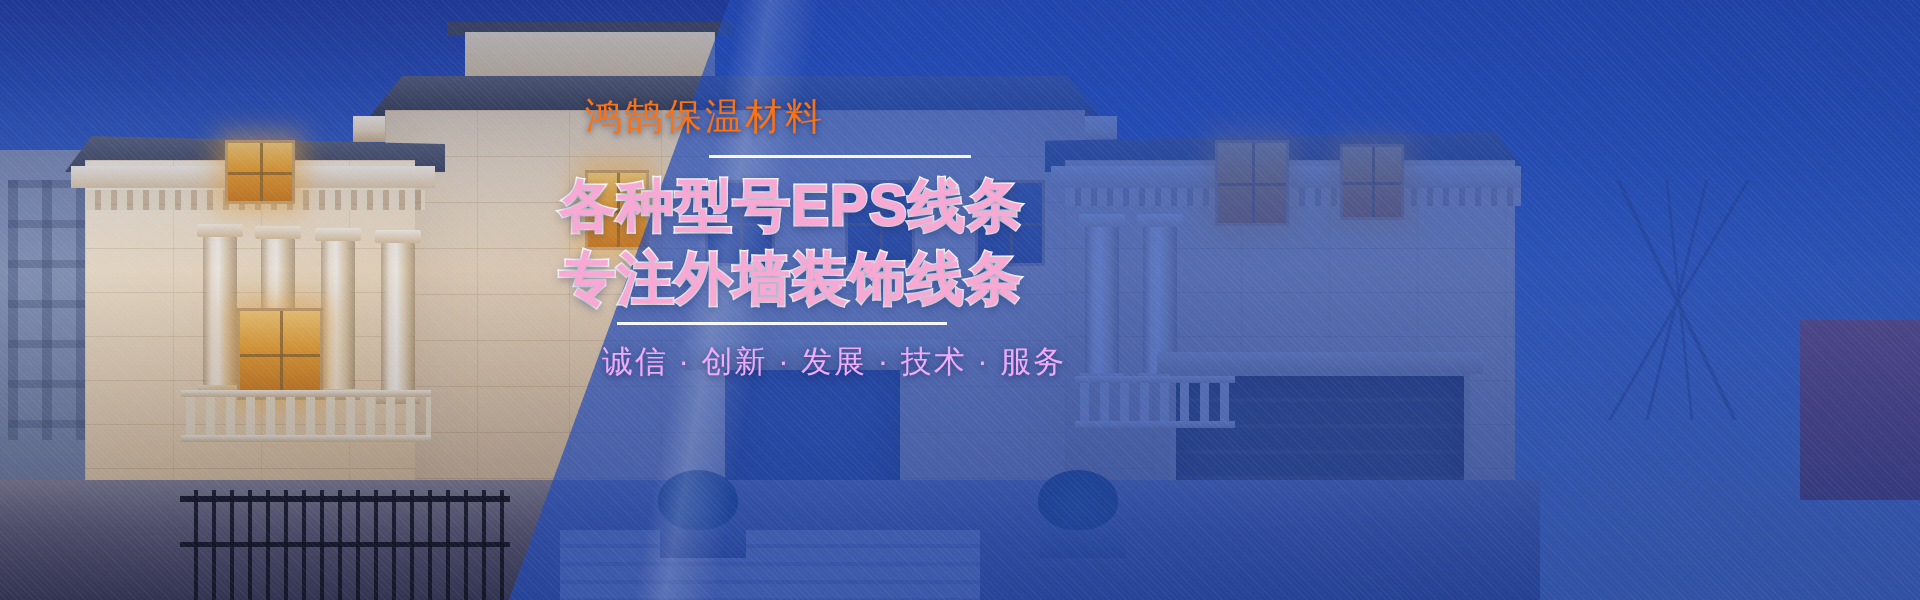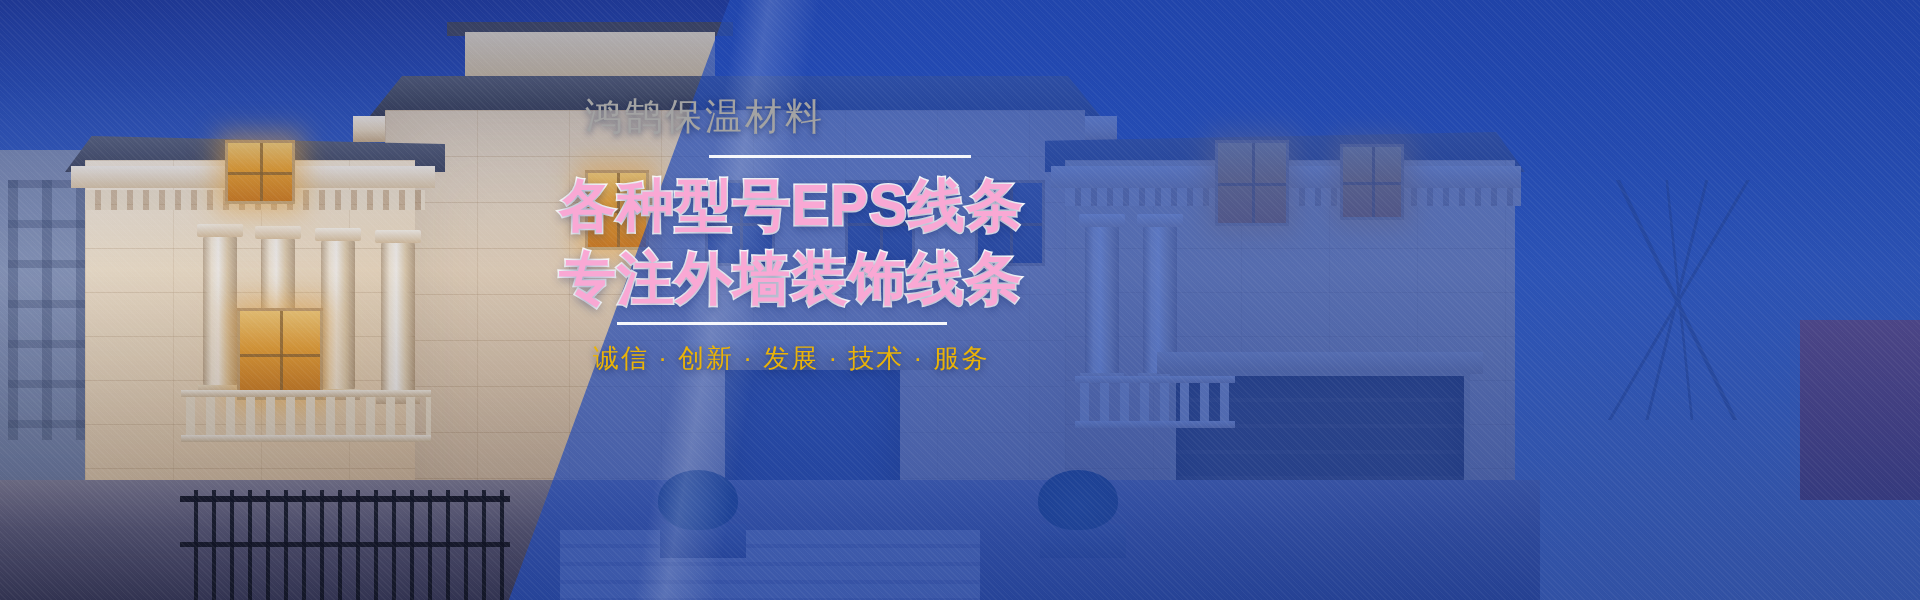--- a/index.html
+++ b/index.html
@@ -336,21 +336,21 @@
   }
 
   
   .copy {
     position: absolute;
     left: 557px;
     top: 96px;
     width: 470px;
   }
   .brand {
-    color: #a3a3a3;
+    color: #f97316;
     font-size: 37px;
     line-height: 1.12;
     letter-spacing: 3px;
     margin: 0 0 18px 28px;
     text-shadow: 0 2px 6px rgba(0,20,70,.55);
     white-space: nowrap;
   }
   .rule {
     height: 3px;
     background: #ffffff;
@@ -369,25 +369,25 @@
     margin: 0 0 0 2px;
     white-space: nowrap;
     -webkit-text-stroke: 3px #ffffff;
     paint-order: stroke fill;
     text-shadow:
        0 3px 10px rgba(10,30,95,.45);
   }
   .headline + .headline { margin-top: 6px; }
 
   .tagline {
-    color: #eab308;
-    font-size: 26px;
+    color: #f0abfc;
+    font-size: 31px;
     letter-spacing: 2px;
     line-height: 1.2;
-    margin: 0 0 0 36px;
+    margin: 0 0 0 45px;
     white-space: nowrap;
     text-shadow: 0 2px 7px rgba(0,20,70,.5);
   }
 </style>
 </head>
 <body>
 
 <div id="banner">
 
   <div class="photo">

